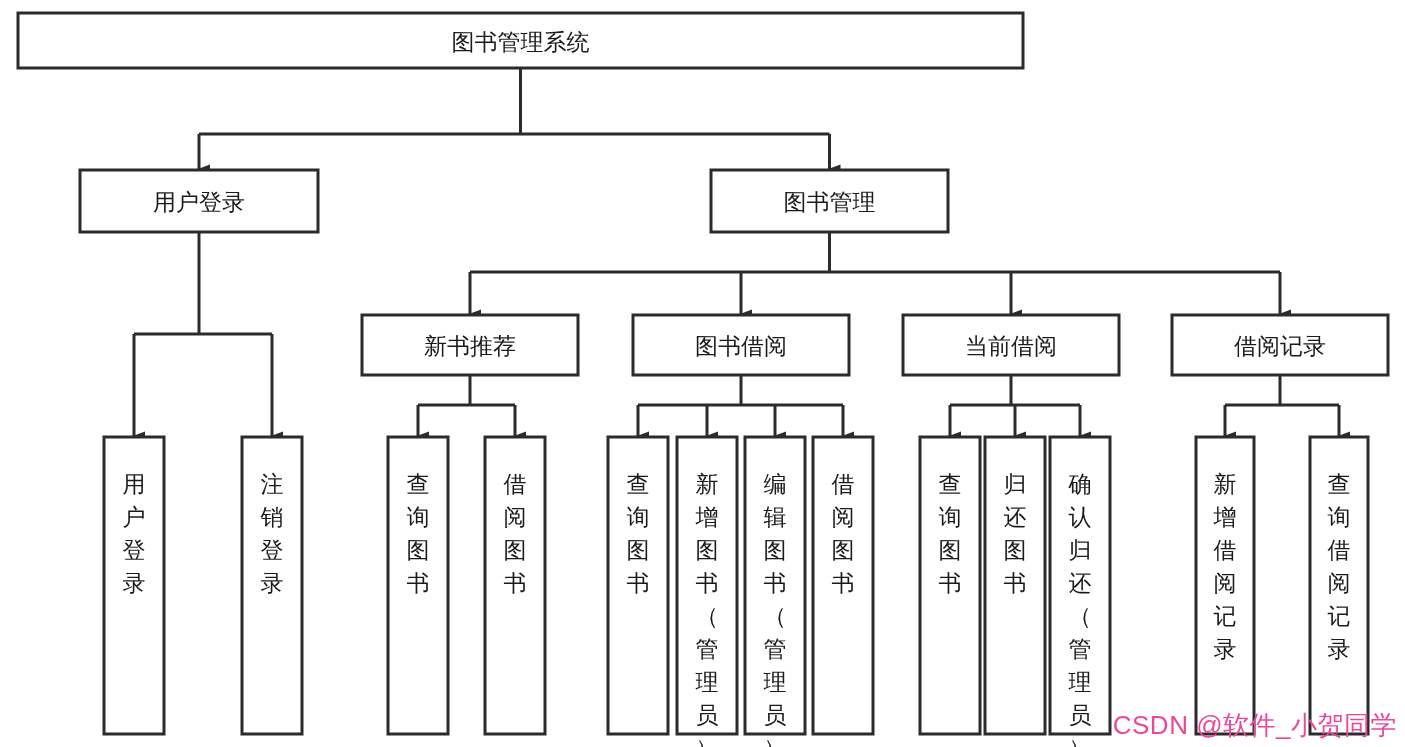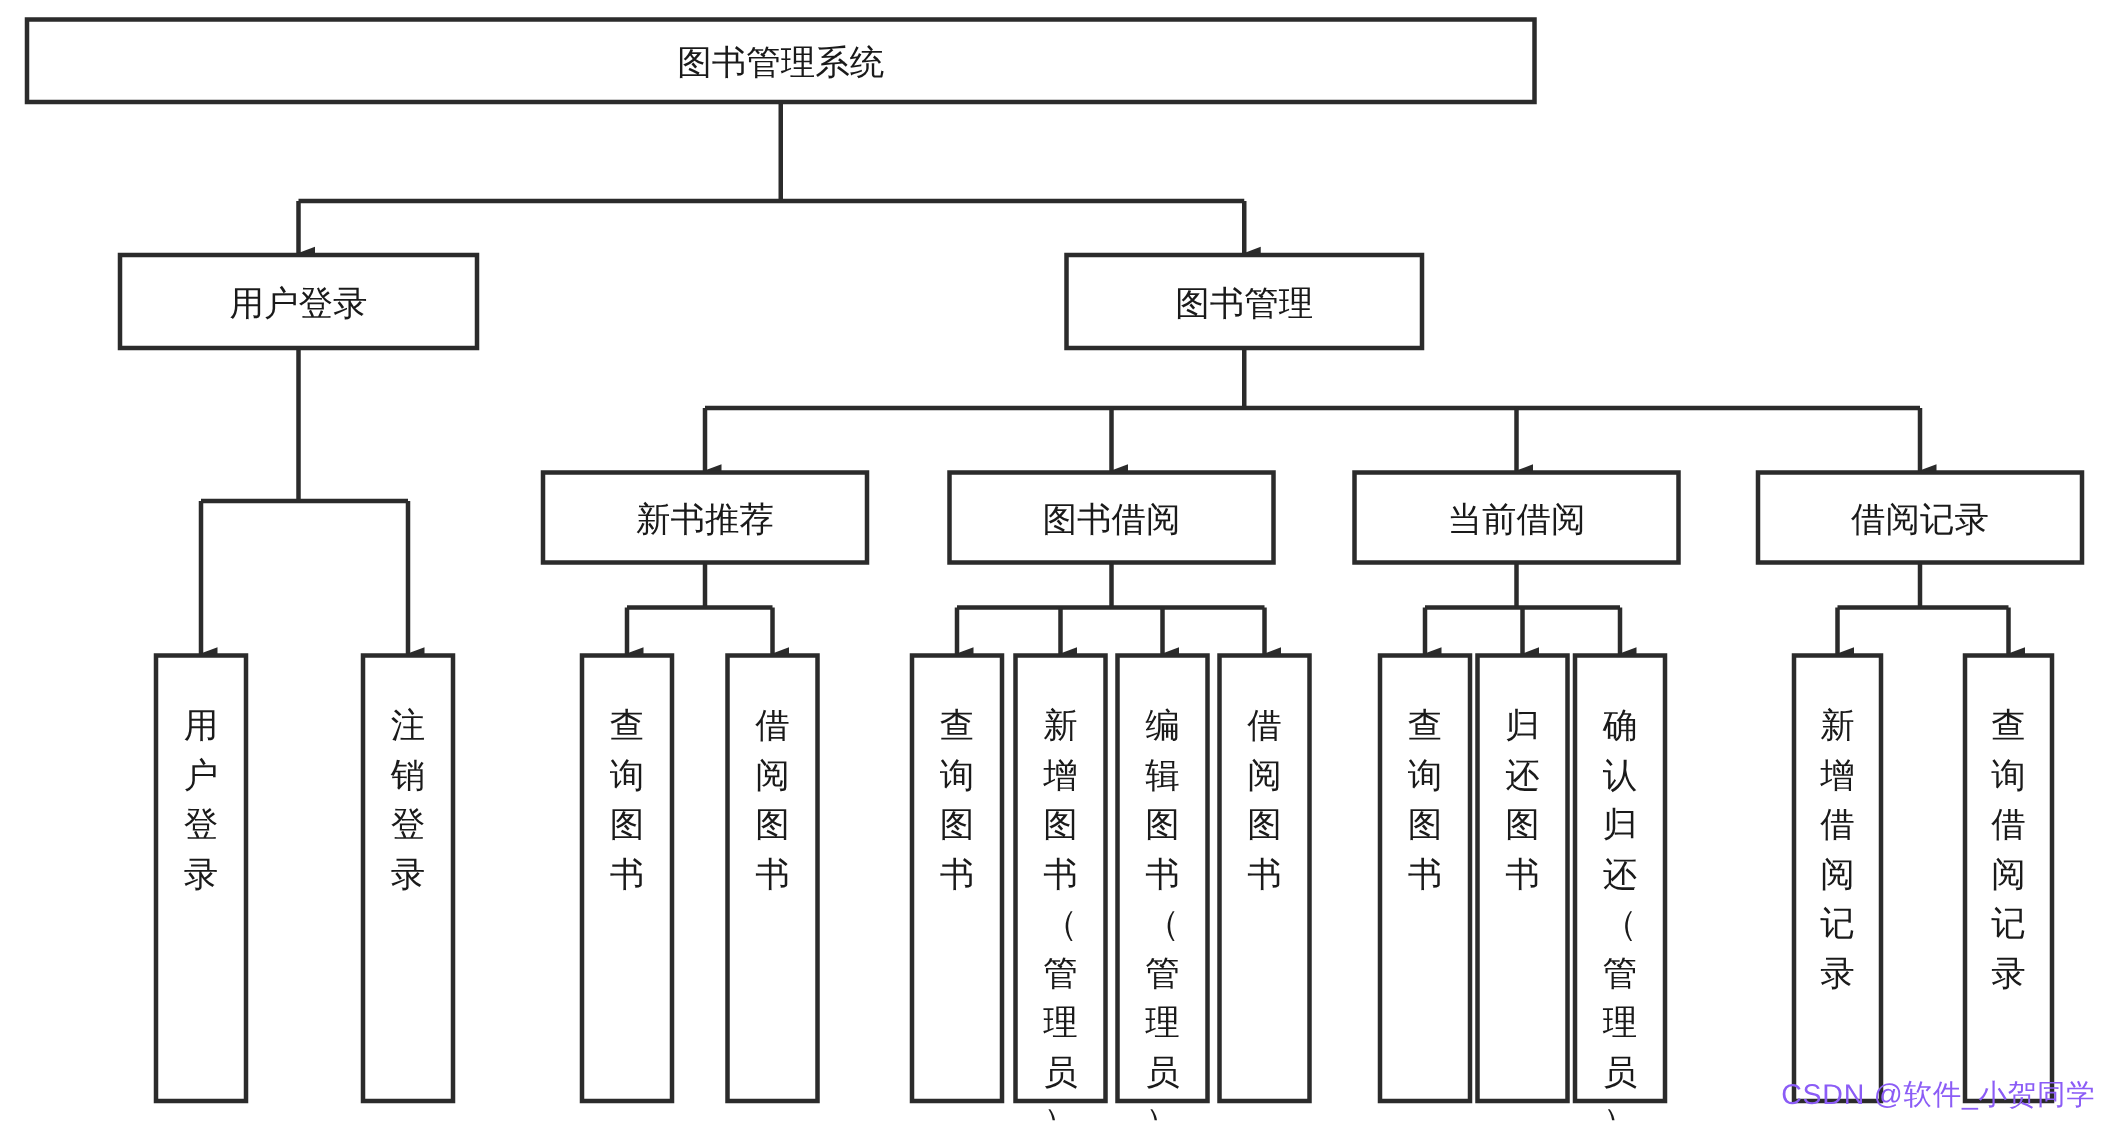--- a/index.html
+++ b/index.html
@@ -51,22 +51,22 @@
     fill: #1a1a1a;
     text-anchor: middle;
     dominant-baseline: central;
     white-space: pre;
   }
   .watermark {
     position: absolute;
     right: 8px;
     bottom: 4px;
     font-family: "Liberation Sans", "DejaVu Sans", sans-serif;
-    font-size: 19px;
-    color: #8b5cf6;
+    font-size: 26px;
+    color: #ec4899;
     letter-spacing: 0.5px;
     pointer-events: none;
     user-select: none;
     white-space: pre;
   }
 </style>
 </head>
 <body>
 
 <div id="diagram-root">

